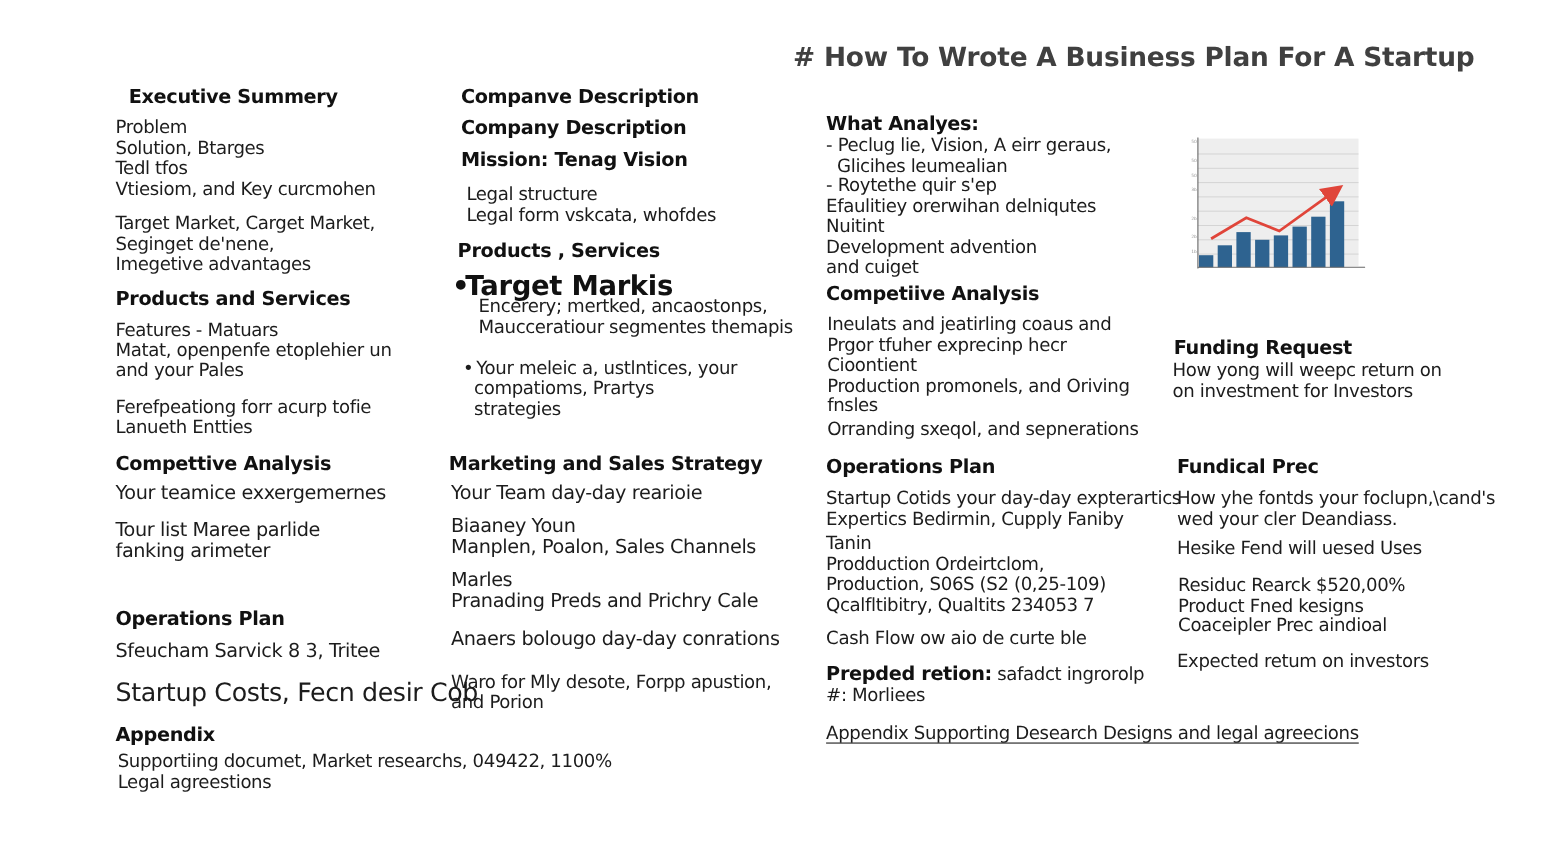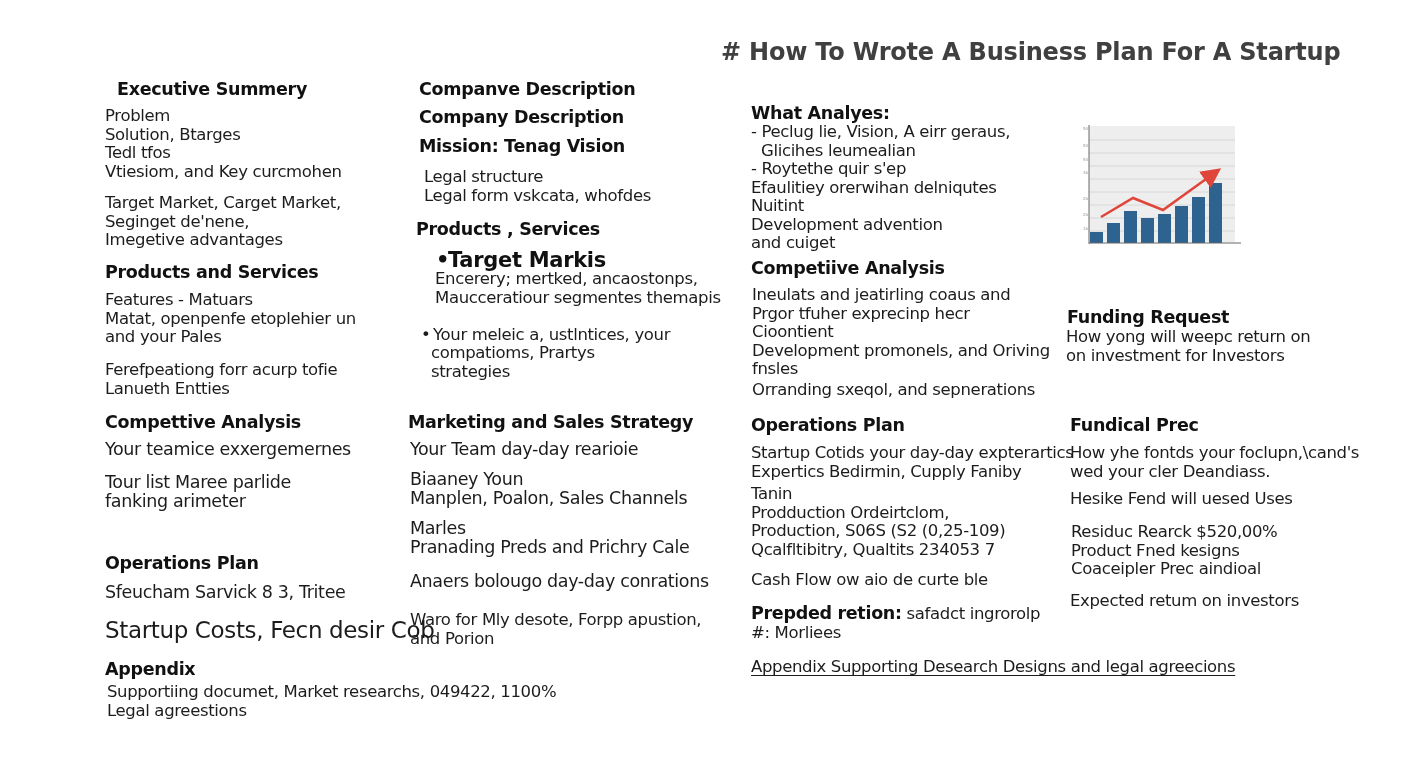--- a/index.html
+++ b/index.html
@@ -109,21 +109,21 @@
 
 <div class="abs h" style="left:419px; top:79px;">Companve Description</div>
 <div class="abs h" style="left:419px; top:107px;">Company Description</div>
 <div class="abs h" style="left:419px; top:136px;">Mission: Tenag Vision</div>
 <div class="abs t" style="left:424px; top:168px;">
   <div>Legal structure</div>
   <div>Legal form vskcata, whofdes</div>
 </div>
 <div class="abs h" style="left:416px; top:219px;">Products , Services</div>
 
-<div class="abs h bullet" style="left:450px; top:250px; font-size:21px;">Target Markis</div>
+<div class="abs h bullet" style="left:425px; top:250px; font-size:25px;">Target Markis</div>
 <div class="abs t" style="left:435px; top:270px;">
   <div>Encerery; mertked, ancaostonps,</div>
   <div>Maucceratiour segmentes themapis</div>
 </div>
 
 <div class="abs t bullet" style="left:435px; top:326px;">Your meleic a, ustlntices, your</div>
 <div class="abs t" style="left:431px; top:344px;">
   <div>compatioms, Prartys</div>
   <div>strategies</div>
 </div>
@@ -153,21 +153,21 @@
   <div>Nuitint</div>
   <div>Development advention</div>
   <div>and cuiget</div>
 </div>
 
 <div class="abs h" style="left:751px; top:258px;">Competiive Analysis</div>
 <div class="abs t" style="left:752px; top:286px;">
   <div>Ineulats and jeatirling coaus and</div>
   <div>Prgor tfuher exprecinp hecr</div>
   <div>Cioontient</div>
-  <div>Development promonels, and Oriving</div>
+  <div>Production promonels, and Oriving</div>
   <div>fnsles</div>
 </div>
 <div class="abs t" style="left:752px; top:381px;">Orranding sxeqol, and sepnerations</div>
 
 <div class="abs h" style="left:751px; top:415px;">Operations Plan</div>
 <div class="abs t" style="left:751px; top:444px;">
   <div>Startup Cotids your day-day expterartics</div>
   <div>Expertics Bedirmin, Cupply Faniby</div>
 </div>
 <div class="abs t" style="left:751px; top:485px;">

